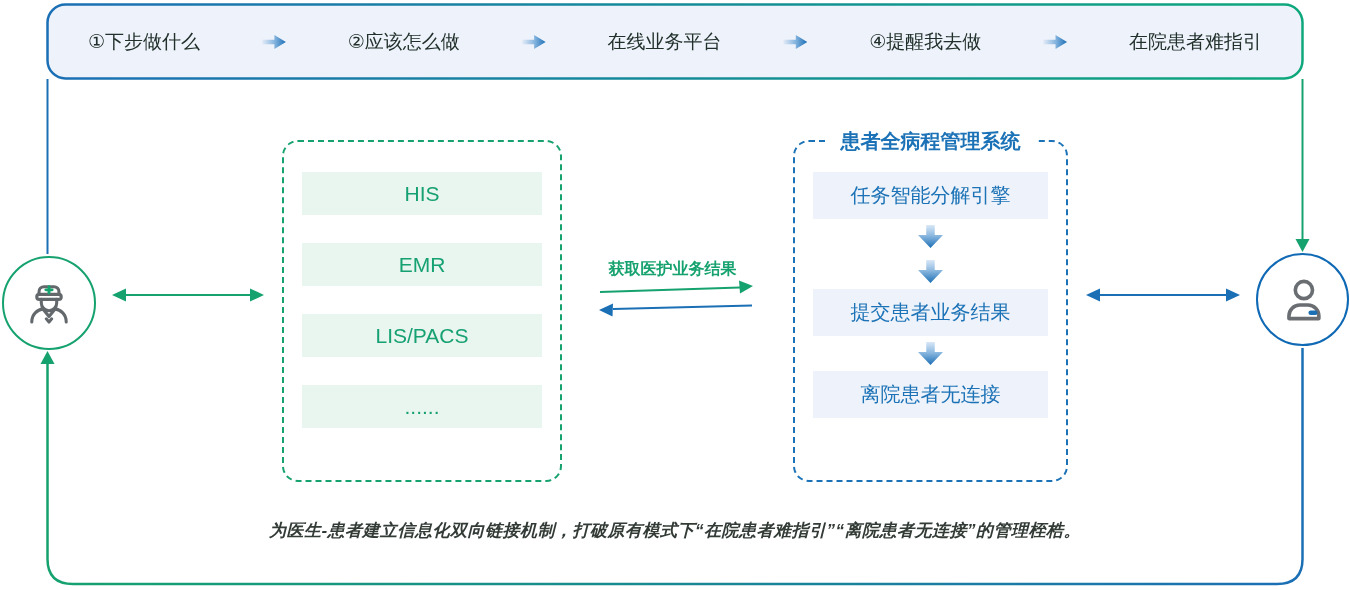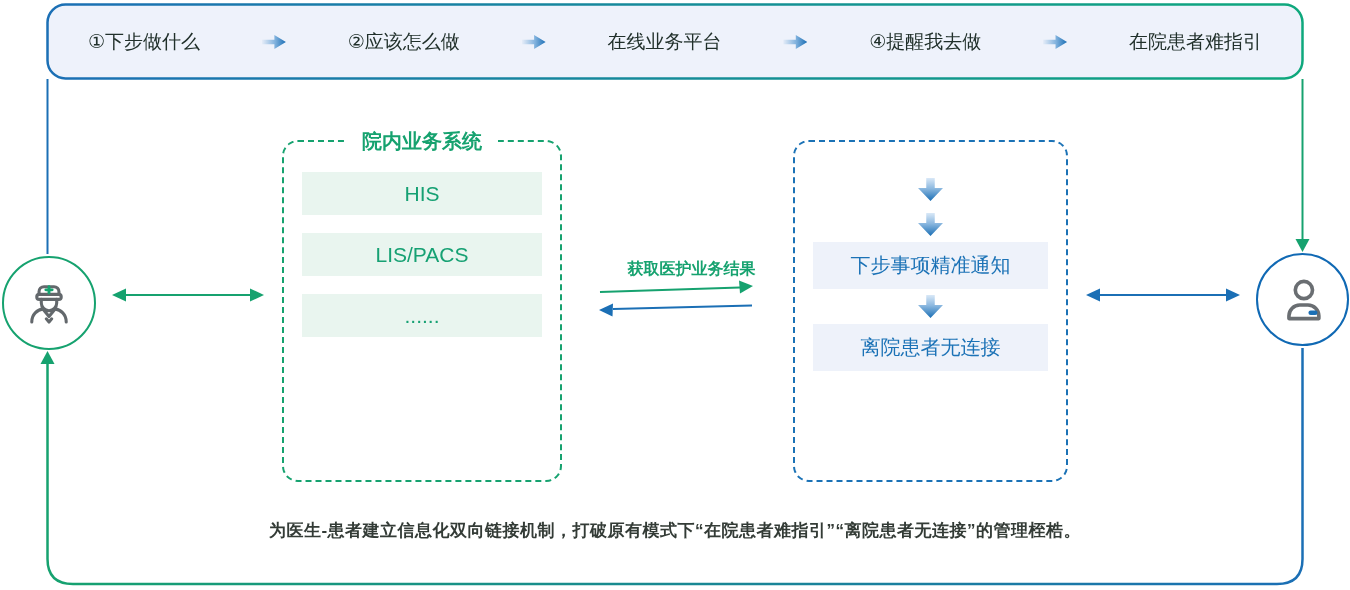--- a/index.html
+++ b/index.html
@@ -27,44 +27,44 @@
   .sys-box.green{left:282px;width:280px;border:2px dashed #16a26f;}
   .sys-box.blue{left:793px;width:275px;border:2px dashed #1b72b6;}
   .box-title{
     position:absolute;top:-15px;left:50%;transform:translateX(-50%);
     background:#ffffff;padding:2px 16px;white-space:nowrap;
     font-size:20px;font-weight:bold;line-height:24px;
   }
   .sys-box.green .box-title{color:#16a26f;}
   .sys-box.blue .box-title{color:#1b72b6;}
   .box-rows{position:absolute;left:18px;right:18px;top:30px;display:flex;flex-direction:column;}
-  .sys-box.green .box-rows{gap:18px;}
+  .sys-box.green .box-rows{gap:28px;}
   .sys-row{
     display:flex;align-items:center;justify-content:center;white-space:nowrap;
   }
   .sys-box.green .sys-row{height:43px;background:#e9f5ef;color:#16a173;font-size:21px;}
   .sys-box.blue  .sys-row{height:47px;background:#eef2fa;color:#1b72b6;font-size:20px;}
   .flow-arrow-down{
     width:25px;height:23px;margin:6px auto;
     clip-path:polygon(33% 0,67% 0,67% 44%,100% 44%,50% 100%,0 44%,33% 44%);
     background:linear-gradient(180deg,#d9e8f7 0%,#8db9e0 45%,#1b6fb5 100%);
   }
 
   
   .exchange-label{
-    position:absolute;left:609px;width:165px;text-align:center;z-index:2;
+    position:absolute;left:590px;width:165px;text-align:center;z-index:2;
     font-size:16px;font-weight:bold;white-space:nowrap;
   }
   .exchange-label.top{top:259px;color:#16a26f;}
   .exchange-label.bottom{top:313px;color:#1b6fb5;}
 
   
   .caption{
     position:absolute;left:0;right:0;top:519px;text-align:center;z-index:2;
-    font-size:17px;font-weight:bold;color:#333b36;letter-spacing:.5px;
+    font-size:17px;font-weight:bold;color:#333b36;letter-spacing:.5px;font-style:italic;
   }
 
   
   .avatar{
     position:absolute;z-index:3;background:#ffffff;border-radius:50%;
     display:flex;align-items:center;justify-content:center;box-sizing:border-box;
   }
   .avatar.doctor{left:2px;top:256px;width:94px;height:94px;border:2.5px solid #16a26f;}
   .avatar.patient{left:1256px;top:253px;width:93px;height:93px;border:2.5px solid #1069b4;}
 </style>
@@ -149,33 +149,35 @@
     <svg width="58" height="58" viewBox="0 0 64 64">
       <g stroke="#6a6e72" stroke-width="4" fill="none" stroke-linejoin="round">
         <circle cx="33" cy="21" r="9.5"></circle>
         <path d="M16.5,52.5 v-3 a12,12 0 0 1 12,-12 h9 a12,12 0 0 1 12,12 v3 z"></path>
       </g>
       <rect x="38" y="43.5" width="10" height="5" rx="2.5" fill="#1b6fb5"></rect>
     </svg>
   </div>
 
   <div class="sys-box green">
-    <div class="box-title">院内业务系统</div>
     <div class="box-rows">
       <div class="sys-row">HIS</div>
+      <div class="sys-row">EMR</div>
       <div class="sys-row">LIS/PACS</div>
       <div class="sys-row">......</div>
     </div>
   </div>
 
   <div class="sys-box blue">
+    <div class="box-title">患者全病程管理系统</div>
     <div class="box-rows">
+      <div class="sys-row">任务智能分解引擎</div>
       <div class="flow-arrow-down"></div>
       <div class="flow-arrow-down"></div>
-      <div class="sys-row">下步事项精准通知</div>
+      <div class="sys-row">提交患者业务结果</div>
       <div class="flow-arrow-down"></div>
       <div class="sys-row">离院患者无连接</div>
     </div>
   </div>
 
   <div class="exchange-label top">获取医护业务结果</div>
 
   <div class="caption">为医生-患者建立信息化双向链接机制，打破原有模式下“在院患者难指引”“离院患者无连接”的管理桎梏。</div>
 
 </div>

